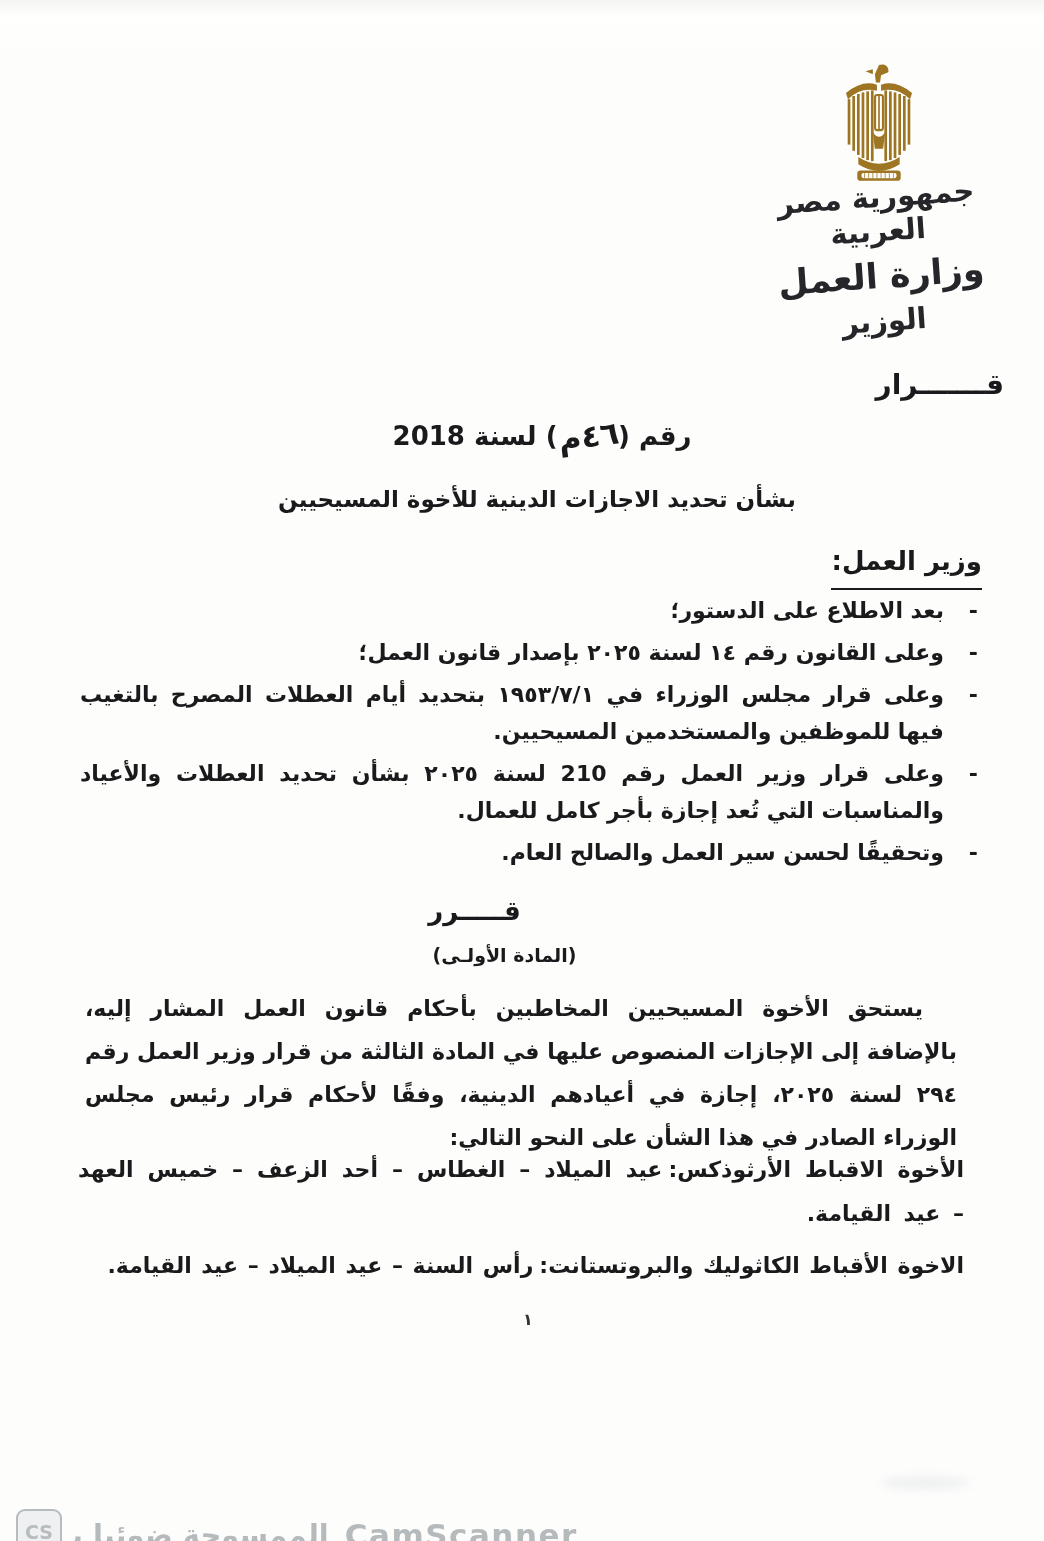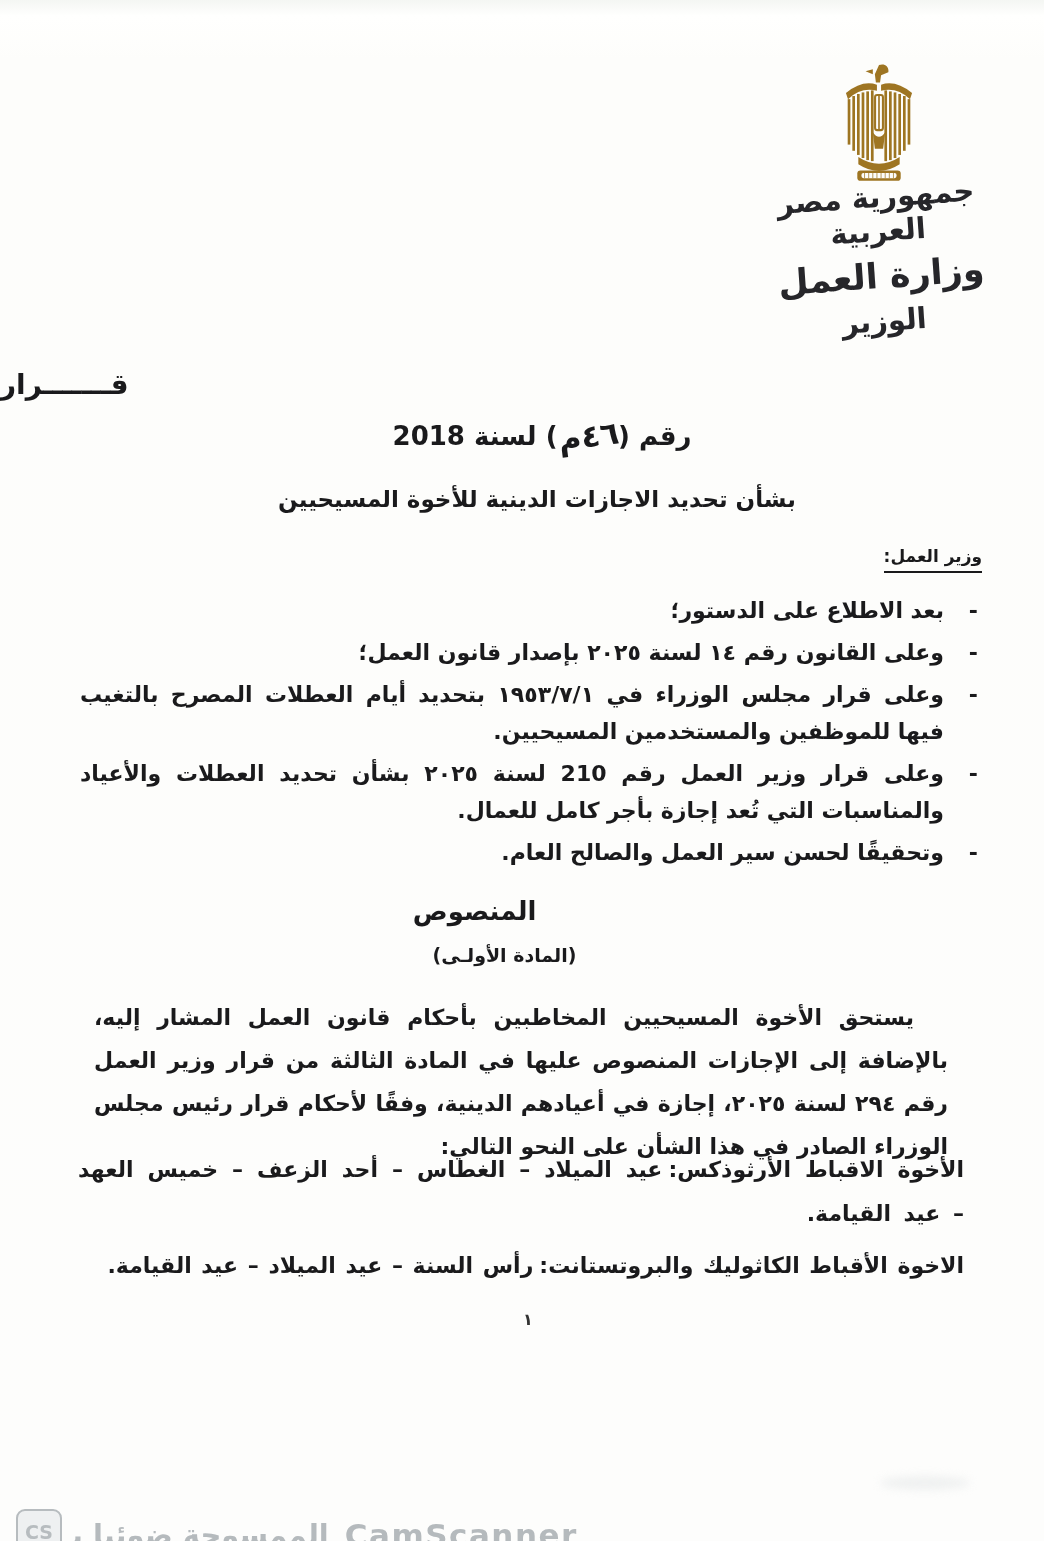--- a/index.html
+++ b/index.html
@@ -20,59 +20,59 @@
     position: absolute; top: 180px; left: 752px; width: 256px;
     text-align: center; transform: rotate(-4deg); color: #26262a;
   }
   .cal-line { font-weight: bold; letter-spacing: 0.5px; }
   .cal-1 { font-size: 29px; }
   .cal-2 { font-size: 35px; margin-top: 8px; }
   .cal-3 { font-size: 29px; margin-top: 8px; }
   
   .decree-word {
     position: absolute; top: 368px; left: 0; right: 40px;
-    text-align: left; font-size: 28px; font-weight: bold;
+    text-align: right; font-size: 28px; font-weight: bold;
   }
   .decree-number {
     position: absolute; top: 416px; left: 0; right: -40px;
     text-align: center; font-size: 26px; font-weight: bold;
   }
   .handwritten {
     display: inline-block; font-size: 31px;
     transform: rotate(-7deg) translateY(2px);
     letter-spacing: 1px;
   }
   .decree-subject {
     position: absolute; top: 486px; left: 0; right: -30px;
     text-align: center; font-size: 23px; font-weight: bold;
   }
   
   .minister-heading {
     position: absolute; top: 546px; right: 62px;
-    font-size: 17px; font-weight: bold;
-    border-bottom: 2.5px solid #1a1a1c; padding-bottom: 5px;
+    font-size: 26px; font-weight: bold;
+    border-bottom: 2.5px solid #1a1a1c; padding-bottom: 12px;
   }
   .preamble { position: absolute; top: 592px; right: 60px; left: 80px; margin: 0; padding: 0; list-style: none; }
   .preamble-item {
     position: relative; padding-right: 40px; margin-bottom: 5px;
     font-size: 22px; font-weight: bold; line-height: 37px;
     text-align: justify;
   }
   .preamble-item .dash { position: absolute; right: 6px; top: 0; }
   
   .decided-word {
     position: absolute; top: 896px; left: 0; right: 95px;
     text-align: center; font-size: 26px; font-weight: bold;
   }
   .article-heading {
     position: absolute; top: 944px; left: 0; right: 35px;
     text-align: center; font-size: 19px; font-weight: bold;
   }
   .article-body {
-    position: absolute; top: 980px; right: 80px; left: 78px; margin: 16px;
+    position: absolute; top: 980px; right: 80px; left: 78px; margin: 7px;
     font-size: 22px; font-weight: bold; line-height: 43px;
     text-align: justify; text-indent: 34px;
   }
   
   .denomination {
     position: absolute; right: 80px; left: 78px; margin: 0;
     font-size: 22px; font-weight: bold; line-height: 44px;
     text-align: justify; word-spacing: 5px;
   }
   .denomination .label { margin-inline-end: 6px; margin-top: 44px; }
@@ -176,21 +176,21 @@
     <li class="preamble-item">
       <span class="dash">-</span>
       <span>وعلى قرار وزير العمل رقم 210 لسنة ٢٠٢٥ بشأن تحديد العطلات والأعياد والمناسبات التي تُعد إجازة بأجر كامل للعمال.</span>
     </li>
     <li class="preamble-item">
       <span class="dash">-</span>
       <span>وتحقيقًا لحسن سير العمل والصالح العام.</span>
     </li>
   </ul>
 
-  <div class="decided-word">المنصوص</div>
+  <div class="decided-word">قـــــرر</div>
   <div class="article-heading">(المادة الأولـى)</div>
   <p class="article-body">يستحق الأخوة المسيحيين المخاطبين بأحكام قانون العمل المشار إليه، بالإضافة إلى الإجازات المنصوص عليها في المادة الثالثة من قرار وزير العمل رقم ٢٩٤ لسنة ٢٠٢٥، إجازة في أعيادهم الدينية، وفقًا لأحكام قرار رئيس مجلس الوزراء الصادر في هذا الشأن على النحو التالي:</p>
 
   <p class="denomination denom-0"><span class="label">الأخوة الاقباط الأرثوذكس:</span><span>عيد الميلاد – الغطاس – أحد الزعف – خميس العهد – عيد القيامة.</span></p>
 
   <p class="denomination denom-1"><span class="label">الاخوة الأقباط الكاثوليك والبروتستانت:</span><span>رأس السنة – عيد الميلاد – عيد القيامة.</span></p>
 
   <div class="page-number">١</div>
 
   <div class="smudge"></div>

